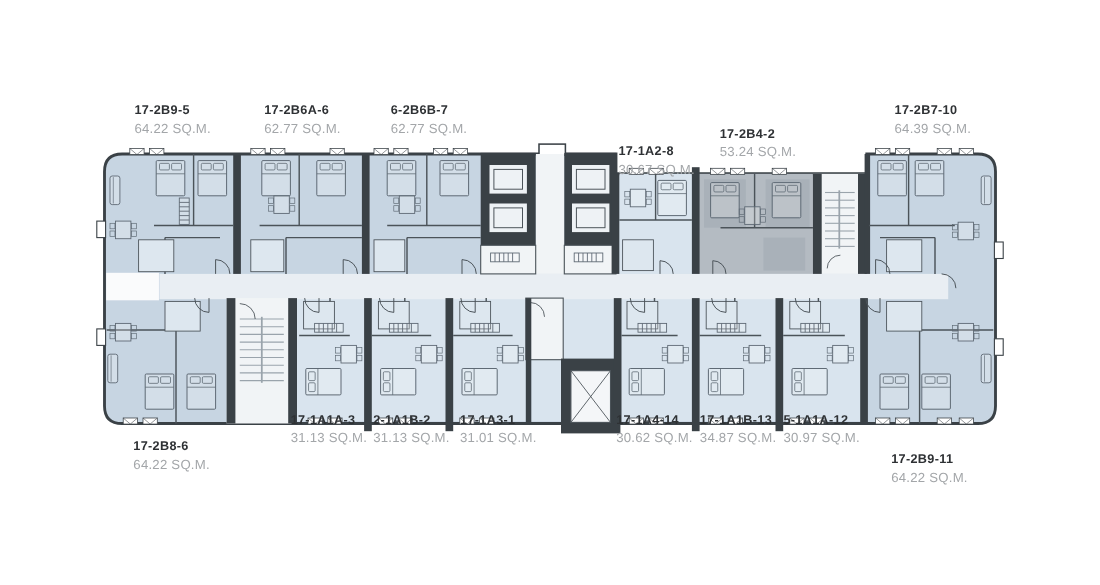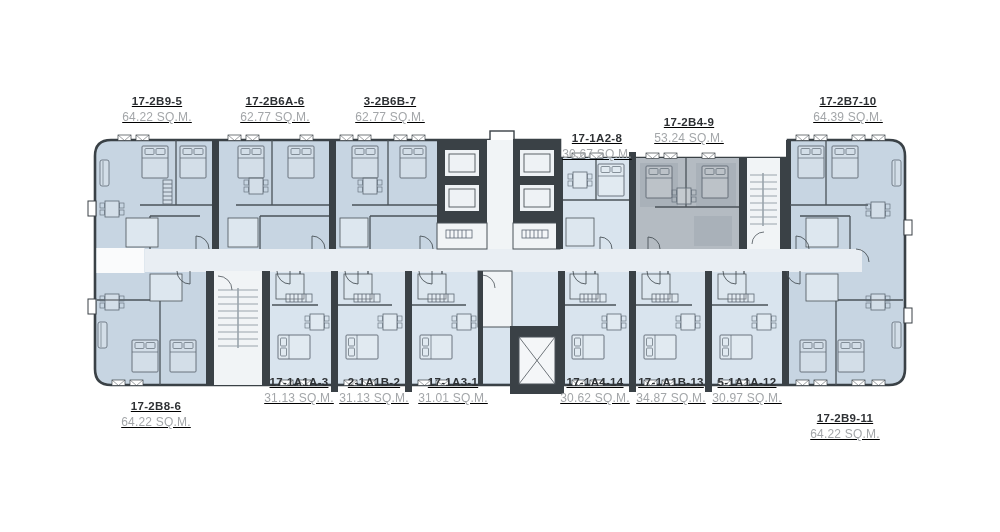--- a/index.html
+++ b/index.html
@@ -1,18 +1,18 @@
 <!DOCTYPE html>
 <html style="--c-unit_fill: #c7d5e2; --c-unit_fill_light: #d9e4ee; --c-highlight_fill: #b4bbc2; --c-highlight_room: #a9b1b9; --c-wall: #3a4146; --c-thin_wall: #4b5359; --c-corridor: #e9eef3; --c-stair: #f1f4f6; --c-pod: #dde7ef; --c-furniture: #5d6873; --c-steps: #9aa4ac; --c-label: #2e3134; --c-area_label: #a3a6a9;"><head>
 <meta charset="utf-8">
 <style>
   html,body{margin:0;padding:0;background:#ffffff;}
   #stage{position:relative;width:1000px;height:532px;background:#ffffff;overflow:hidden;
          font-family:"Liberation Sans",sans-serif;}
-  .unit-label{position:absolute;transform:translateX(-50%);text-align:center;white-space:nowrap;text-decoration:underline;}
+  .unit-label{position:absolute;transform:translateX(-50%);text-align:left;white-space:nowrap;}
   .unit-name{font-size:11.5px;font-weight:700;letter-spacing:.3px;color:var(--c-label,#2e3134);}
   .unit-area{font-size:12px;font-weight:400;letter-spacing:.2px;color:var(--c-area_label,#a3a6a9);margin-top:3px;}
   svg{position:absolute;left:0;top:0;}
   .fill-unit{fill:var(--c-unit_fill,#c7d5e2);}
   .fill-unit-light{fill:var(--c-unit_fill_light,#d9e4ee);}
   .fill-hl{fill:var(--c-highlight_fill,#b4bbc2);}
   .fill-hl-dark{fill:var(--c-highlight_room,#a9b1b9);}
   .fill-wall{fill:var(--c-wall,#3a4146);}
   .fill-corridor{fill:var(--c-corridor,#e9eef3);}
   .fill-stair{fill:var(--c-stair,#f1f4f6);}
@@ -338,29 +338,29 @@
 
   <div class="unit-label" style="left:157px;top:95px">
     <div class="unit-name">17-2B9-5</div>
     <div class="unit-area">64.22 SQ.M.</div>
   </div>
   <div class="unit-label" style="left:275px;top:95px">
     <div class="unit-name">17-2B6A-6</div>
     <div class="unit-area">62.77 SQ.M.</div>
   </div>
   <div class="unit-label" style="left:390px;top:95px">
-    <div class="unit-name">3-2B6B-7</div>
+    <div class="unit-name">6-2B6B-7</div>
     <div class="unit-area">62.77 SQ.M.</div>
   </div>
   <div class="unit-label" style="left:597px;top:132px">
     <div class="unit-name">17-1A2-8</div>
     <div class="unit-area">30.67 SQ.M.</div>
   </div>
   <div class="unit-label" style="left:689px;top:116px">
-    <div class="unit-name">17-2B4-9</div>
+    <div class="unit-name">17-2B4-2</div>
     <div class="unit-area">53.24 SQ.M.</div>
   </div>
   <div class="unit-label" style="left:848px;top:95px">
     <div class="unit-name">17-2B7-10</div>
     <div class="unit-area">64.39 SQ.M.</div>
   </div>
   <div class="unit-label" style="left:156px;top:400px">
     <div class="unit-name">17-2B8-6</div>
     <div class="unit-area">64.22 SQ.M.</div>
   </div>

